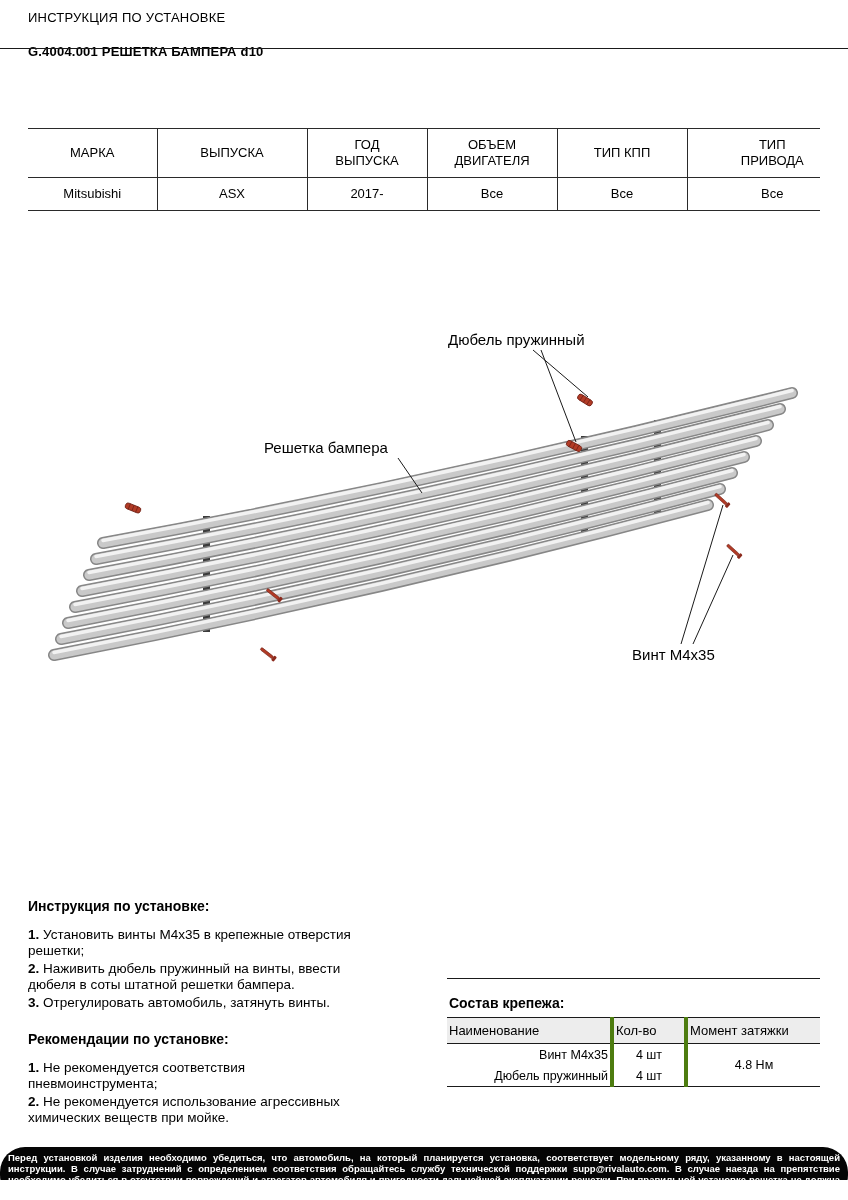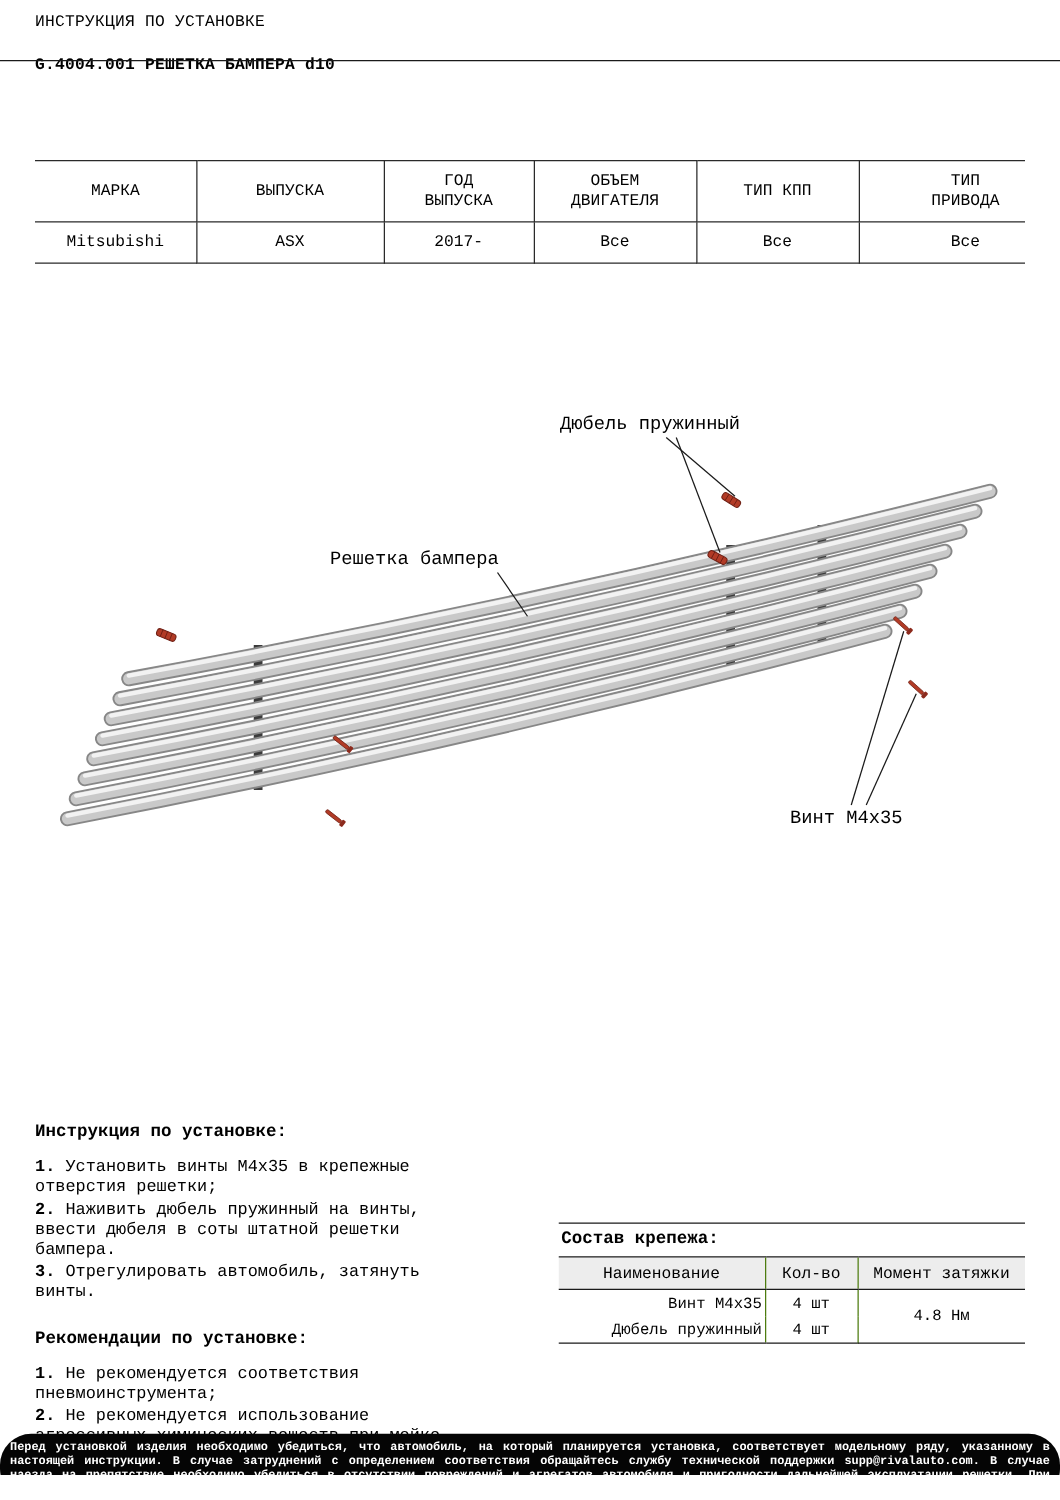--- a/index.html
+++ b/index.html
@@ -1,18 +1,18 @@
 <!DOCTYPE html>
 <html><head>
 <meta charset="utf-8">
 <style>
   html,body { margin:0; padding:0; background:#ffffff; }
   .page {
     position:relative; width:848px; height:1180px; background:#ffffff;
-    font-family:Liberation Mono, monospace; color:#000; overflow:hidden;
+    font-family:Liberation Sans, sans-serif; color:#000; overflow:hidden;
   }
   
   .hdr { position:absolute; left:28px; top:10px; }
   .hdr .l1 { font-size:13px; letter-spacing:.2px; }
   .hdr .l2 { font-size:13px; font-weight:bold; margin-top:19px; letter-spacing:.2px; }
   .hdr-rule { position:absolute; left:0; right:0; top:48px; border-top:1px solid #1a1a1a; }
 
   
   table.spec { position:absolute; left:28px; top:128px; width:792px; border-collapse:collapse; table-layout:fixed; }
   table.spec th, table.spec td {
@@ -31,29 +31,29 @@
   .drawing svg { position:absolute; left:0; top:0; }
   .dlabel { position:absolute; font-size:15px; white-space:nowrap; }
 
   
   .instructions { position:absolute; left:28px; top:898px; width:348px; font-size:13.5px; line-height:16px; }
   .instructions h3 { font-size:14px; font-weight:bold; margin:0 0 13px 0; }
   .instructions h3.rec { margin-top:20px; }
   .instructions p.step { margin:0 0 2px 0; }
 
   
-  .fasteners { position:absolute; left:447px; top:978px; width:373px; border-top:1px solid #1a1a1a; padding-top:4px; }
+  .fasteners { position:absolute; left:447px; top:978px; width:373px; border-top:1px solid #1a1a1a; padding-top:16px; }
   .fasteners h3 { font-size:14px; font-weight:bold; margin:0 0 6px 2px; }
   table.fast { width:100%; border-collapse:collapse; table-layout:fixed; }
   table.fast th {
     border-top:1px solid #1a1a1a; border-bottom:1px solid #1a1a1a; background:#ededed;
-    font-size:13px; font-weight:normal; text-align:center; height:23px; padding:1px 2px;
+    font-size:13px; font-weight:normal; text-align:left; height:23px; padding:1px 2px;
   }
   table.fast td { font-size:12.5px; padding:1px 2px; height:19px; vertical-align:middle; }
-  table.fast th + th, table.fast td.vline { border-left:1px solid #4d7c0f; }
+  table.fast th + th, table.fast td.vline { border-left:4px solid #4d7c0f; }
   table.fast tr:last-child td, table.fast td.tq { border-bottom:1px solid #1a1a1a; }
   td.nm { text-align:right; padding-right:8px; }
   td.qt { text-align:center; }
   td.tq { text-align:center; font-size:15px; }
 
   
   .footer {
     position:absolute; left:0; top:1147px; width:848px; height:53px; background:#050505;
     color:#ffffff; box-sizing:border-box; padding:5px 8px;border-radius:25px;
   }

